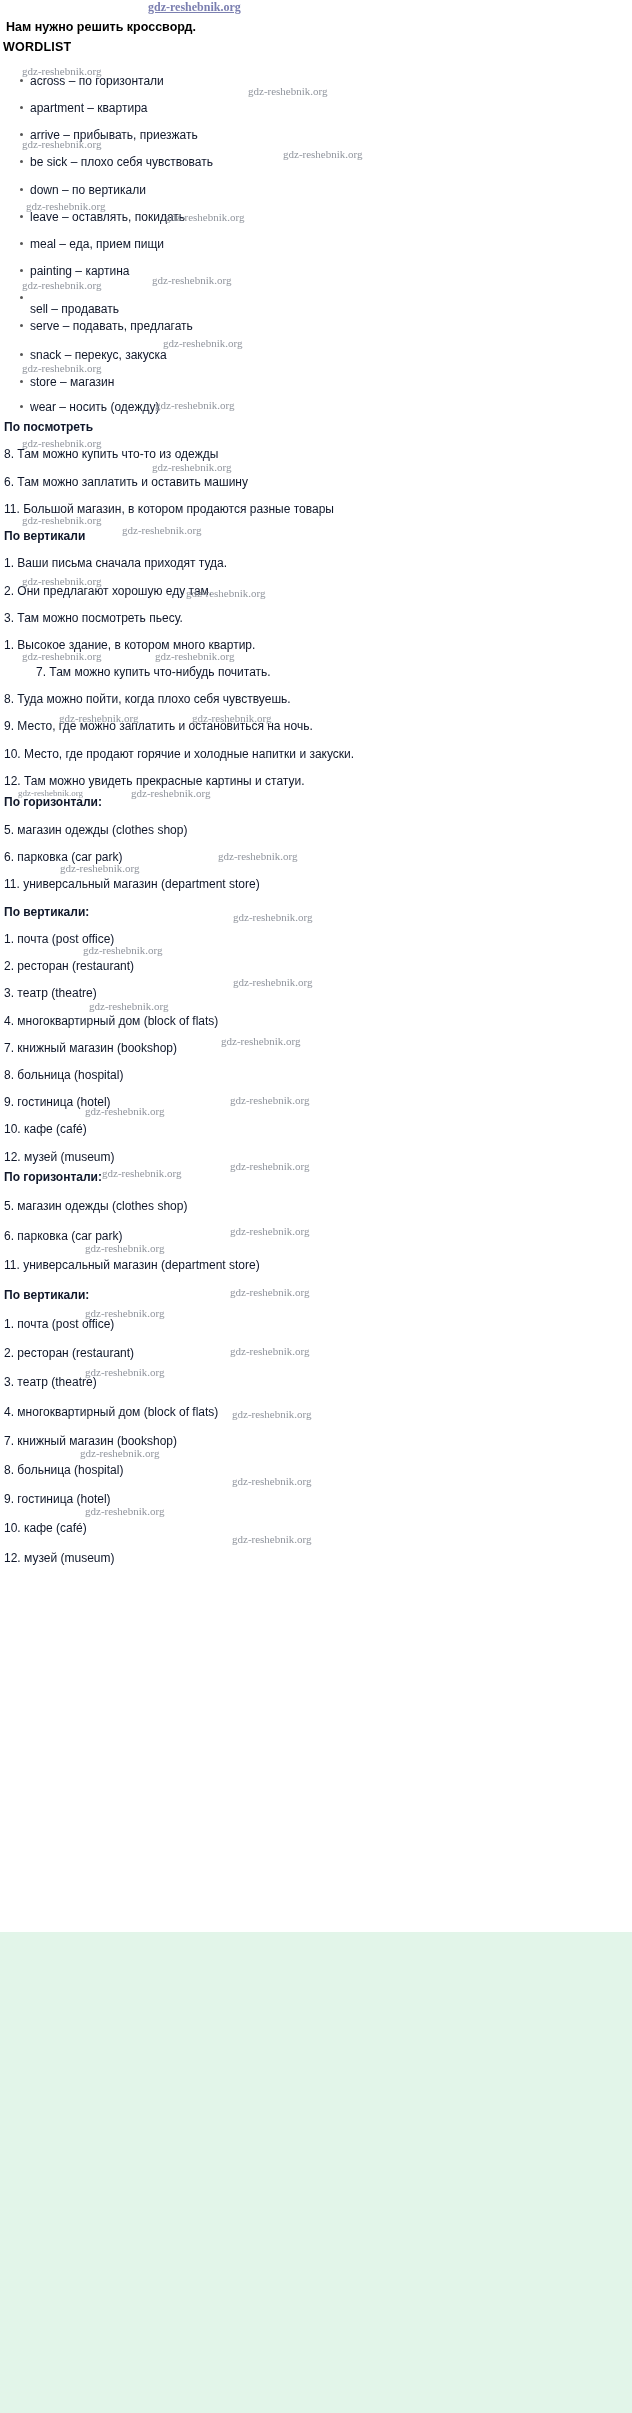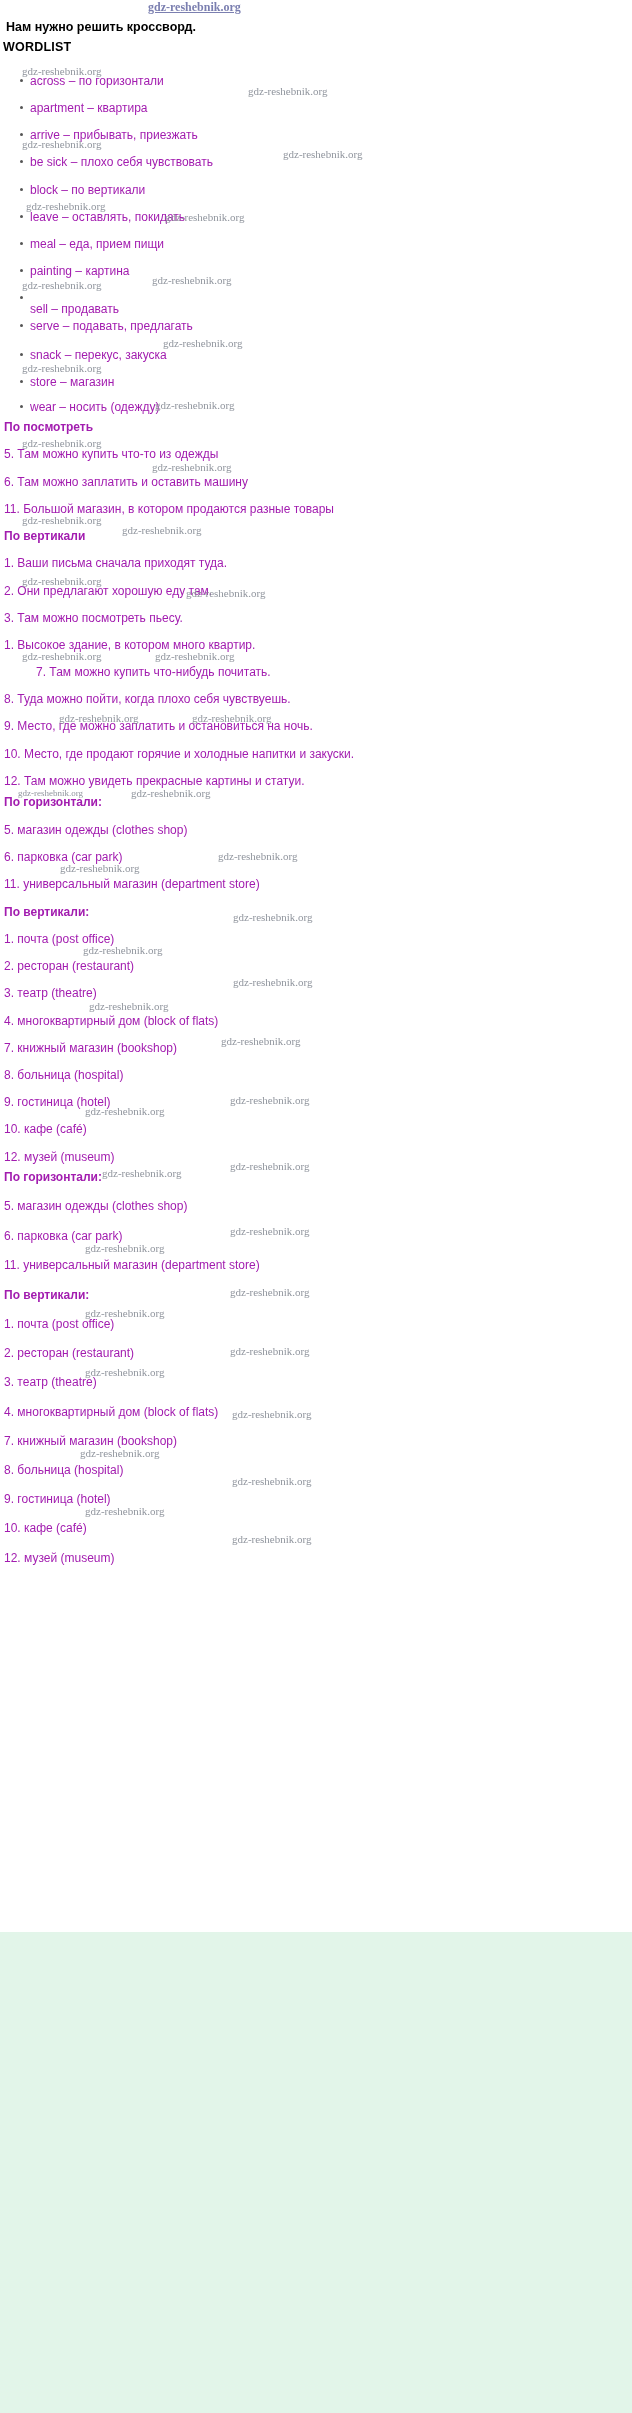--- a/index.html
+++ b/index.html
@@ -54,21 +54,21 @@
     left: 3px;
     top: 40px;
     font-size: 12.5px;
     font-weight: bold;
     color: #000;
     letter-spacing: 0.2px;
   }
   .blk {
     position: absolute;
     font-size: 12px;
-    color: #a21caf;
+    color: #0f172a;
     white-space: nowrap;
   }
   .bold {
     font-weight: bold;
   }
   .green-band {
     position: absolute;
     left: 0px;
     top: 1932px;
     width: 632px;
@@ -83,21 +83,21 @@
 
   <div class="wm-top">gdz-reshebnik.org</div>
 
   <div class="intro">Нам нужно решить кроссворд.</div>
   <div class="wordlist-title">WORDLIST</div>
 
   <div class="blk" style="left:30px; top:74px;">across – по горизонтали</div>
   <div class="blk" style="left:30px; top:101px;">apartment – квартира</div>
   <div class="blk" style="left:30px; top:128px;">arrive – прибывать, приезжать</div>
   <div class="blk" style="left:30px; top:155px;">be sick – плохо себя чувствовать</div>
-  <div class="blk" style="left:30px; top:183px;">block – по вертикали</div>
+  <div class="blk" style="left:30px; top:183px;">down – по вертикали</div>
   <div class="blk" style="left:30px; top:210px;">leave – оставлять, покидать</div>
   <div class="blk" style="left:30px; top:237px;">meal – еда, прием пищи</div>
   <div class="blk" style="left:30px; top:264px;">painting – картина</div>
   <div class="blk" style="left:30px; top:302px;">sell – продавать</div>
   <div class="blk" style="left:30px; top:319px;">serve – подавать, предлагать</div>
   <div class="blk" style="left:30px; top:348px;">snack – перекус, закуска</div>
   <div class="blk" style="left:30px; top:375px;">store – магазин</div>
   <div class="blk" style="left:30px; top:400px;">wear – носить (одежду)</div>
 
   <div style="position:absolute;left:20px;top:79px;width:3px;height:3px;background:#555;border-radius:50%;"></div>
@@ -108,21 +108,21 @@
   <div style="position:absolute;left:20px;top:215px;width:3px;height:3px;background:#555;border-radius:50%;"></div>
   <div style="position:absolute;left:20px;top:242px;width:3px;height:3px;background:#555;border-radius:50%;"></div>
   <div style="position:absolute;left:20px;top:269px;width:3px;height:3px;background:#555;border-radius:50%;"></div>
   <div style="position:absolute;left:20px;top:296px;width:3px;height:3px;background:#555;border-radius:50%;"></div>
   <div style="position:absolute;left:20px;top:324px;width:3px;height:3px;background:#555;border-radius:50%;"></div>
   <div style="position:absolute;left:20px;top:353px;width:3px;height:3px;background:#555;border-radius:50%;"></div>
   <div style="position:absolute;left:20px;top:380px;width:3px;height:3px;background:#555;border-radius:50%;"></div>
   <div style="position:absolute;left:20px;top:405px;width:3px;height:3px;background:#555;border-radius:50%;"></div>
 
   <div class="blk bold" style="left:4px; top:420px;">По посмотреть</div>
-  <div class="blk" style="left:4px; top:447px;">5. Там можно купить что-то из одежды</div>
+  <div class="blk" style="left:4px; top:447px;">8. Там можно купить что-то из одежды</div>
   <div class="blk" style="left:4px; top:475px;text-align:right;">6. Там можно заплатить и оставить машину</div>
   <div class="blk" style="left:4px; top:502px;">11. Большой магазин, в котором продаются разные товары</div>
 
   <div class="blk bold" style="left:4px; top:529px;">По вертикали</div>
   <div class="blk" style="left:4px; top:556px;">1. Ваши письма сначала приходят туда.</div>
   <div class="blk" style="left:4px; top:584px;">2. Они предлагают хорошую еду там.</div>
   <div class="blk" style="left:4px; top:611px;">3. Там можно посмотреть пьесу.</div>
   <div class="blk" style="left:4px; top:638px;">1. Высокое здание, в котором много квартир.</div>
   <div class="blk" style="left:4px; top:665px;margin-left:32px;">7. Там можно купить что-нибудь почитать.</div>
   <div class="blk" style="left:4px; top:692px;">8. Туда можно пойти, когда плохо себя чувствуешь.</div>

